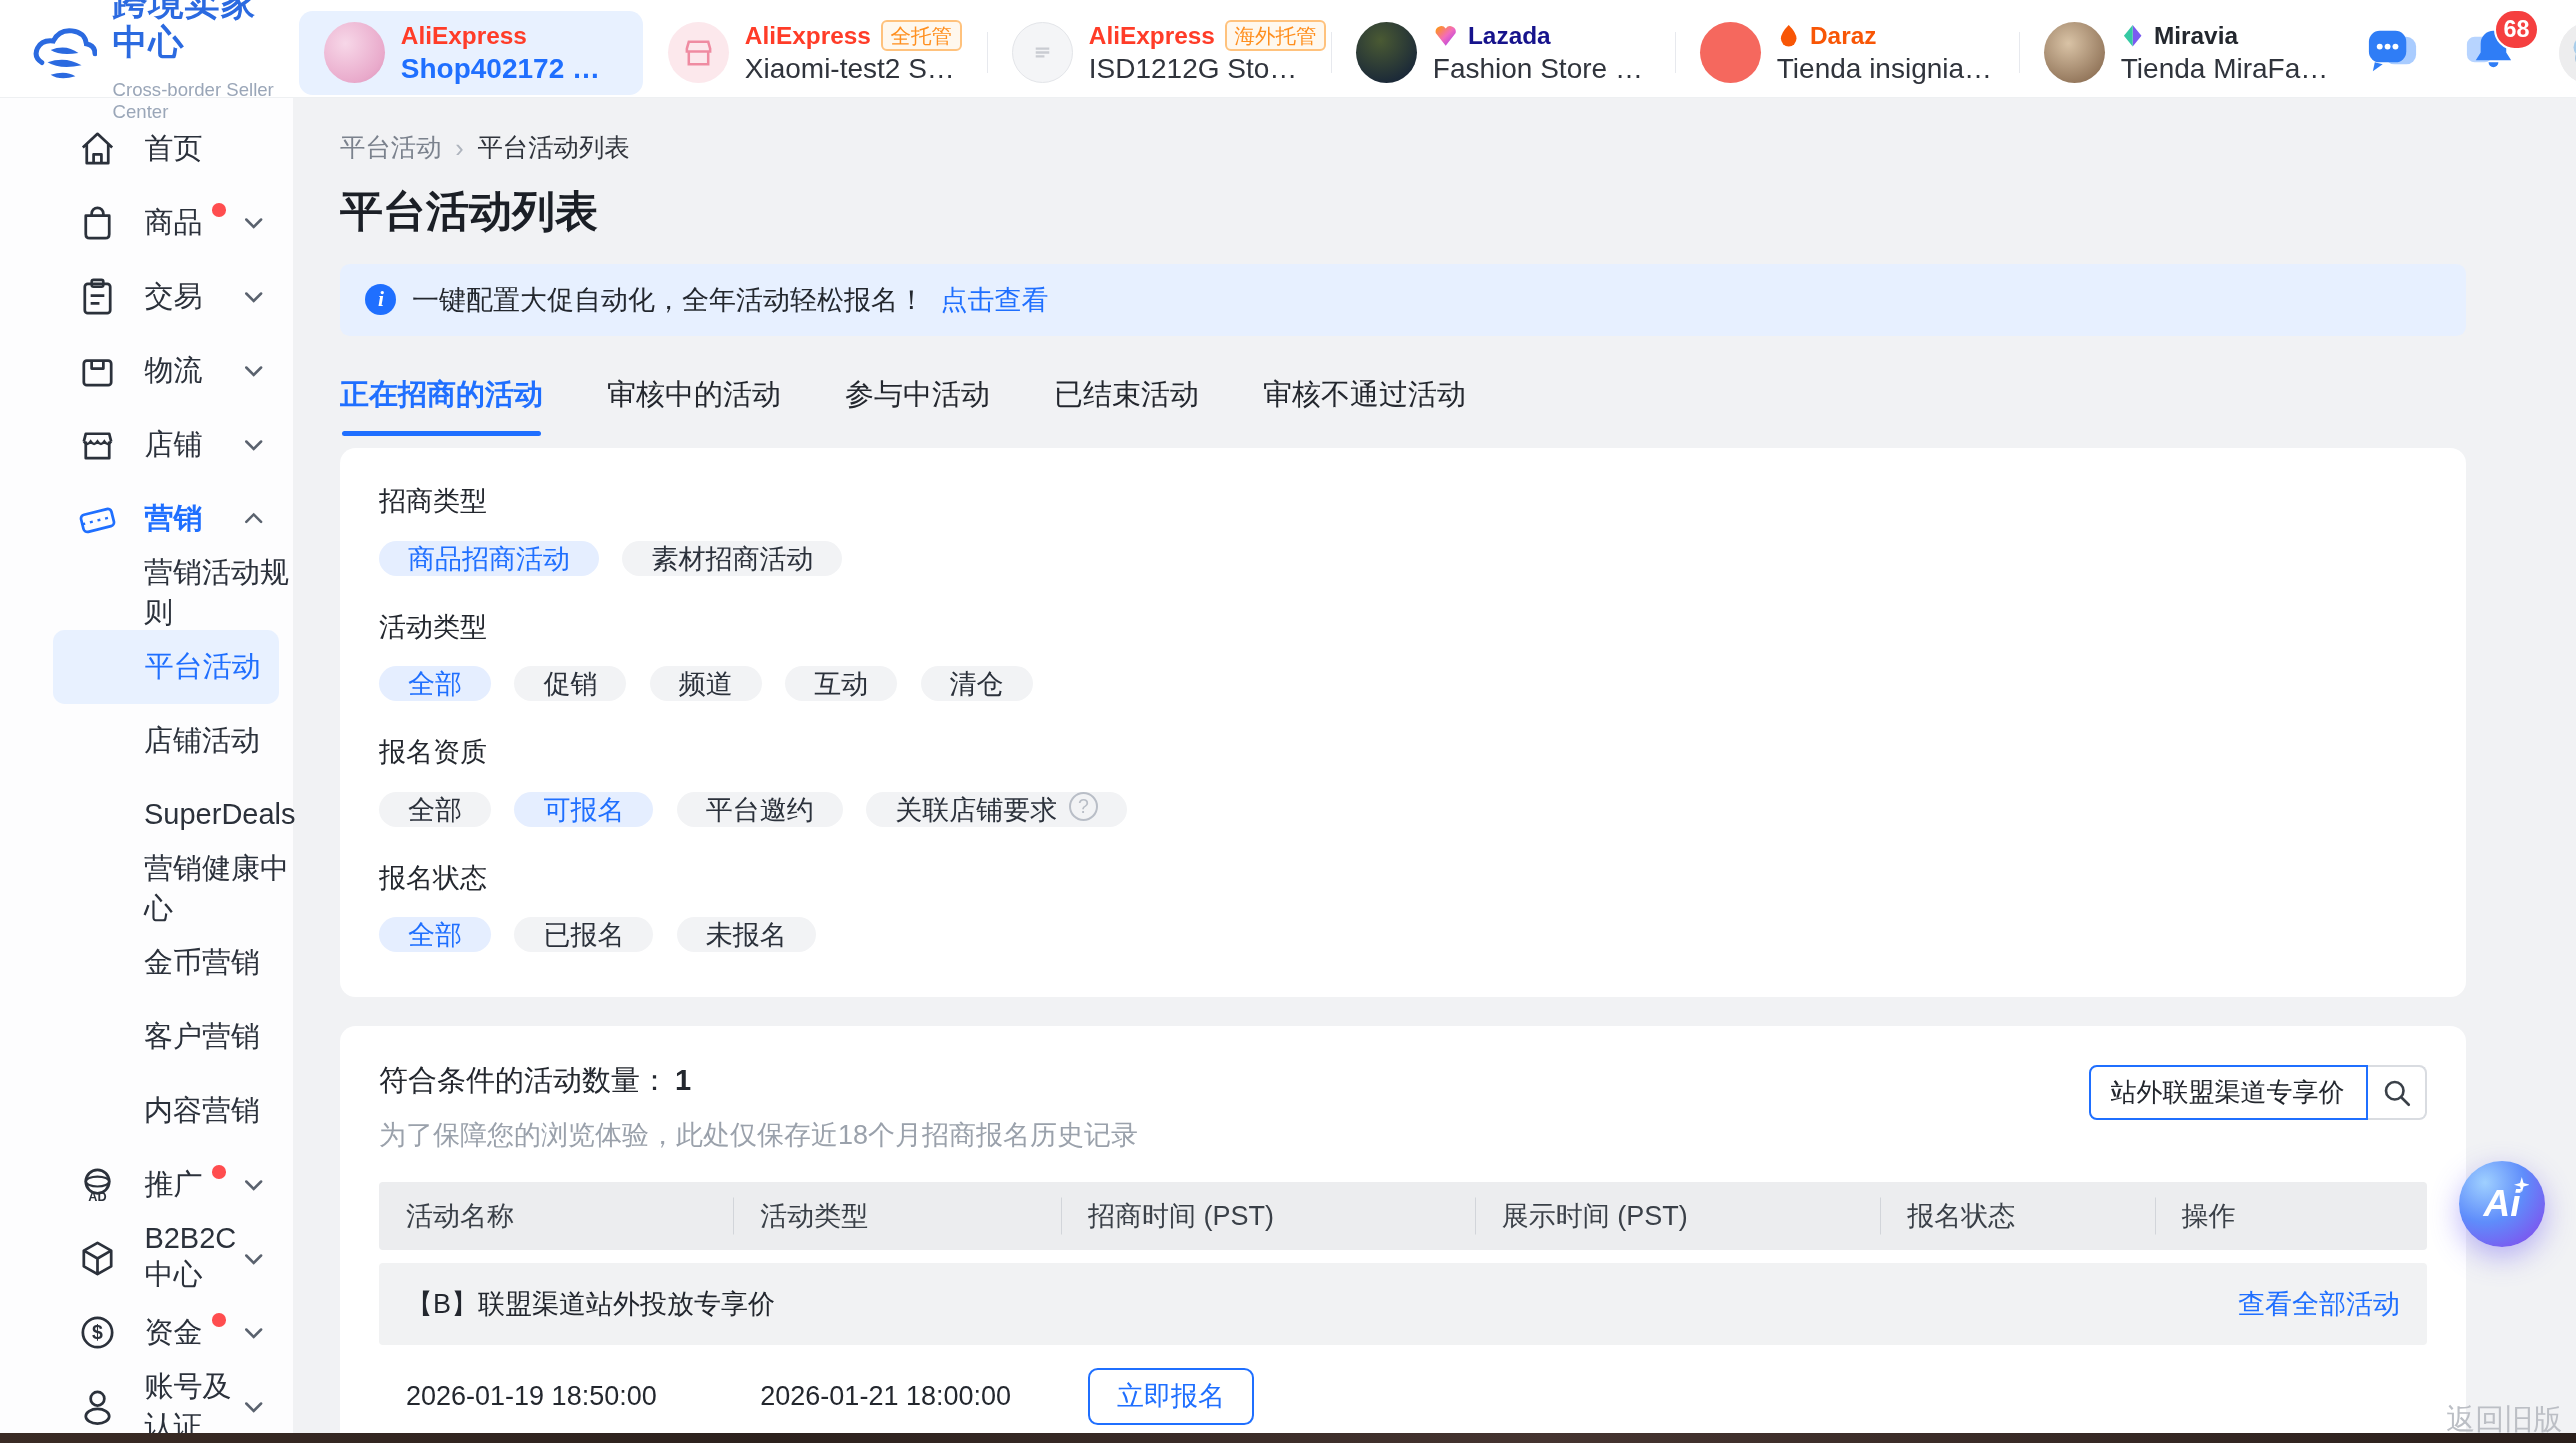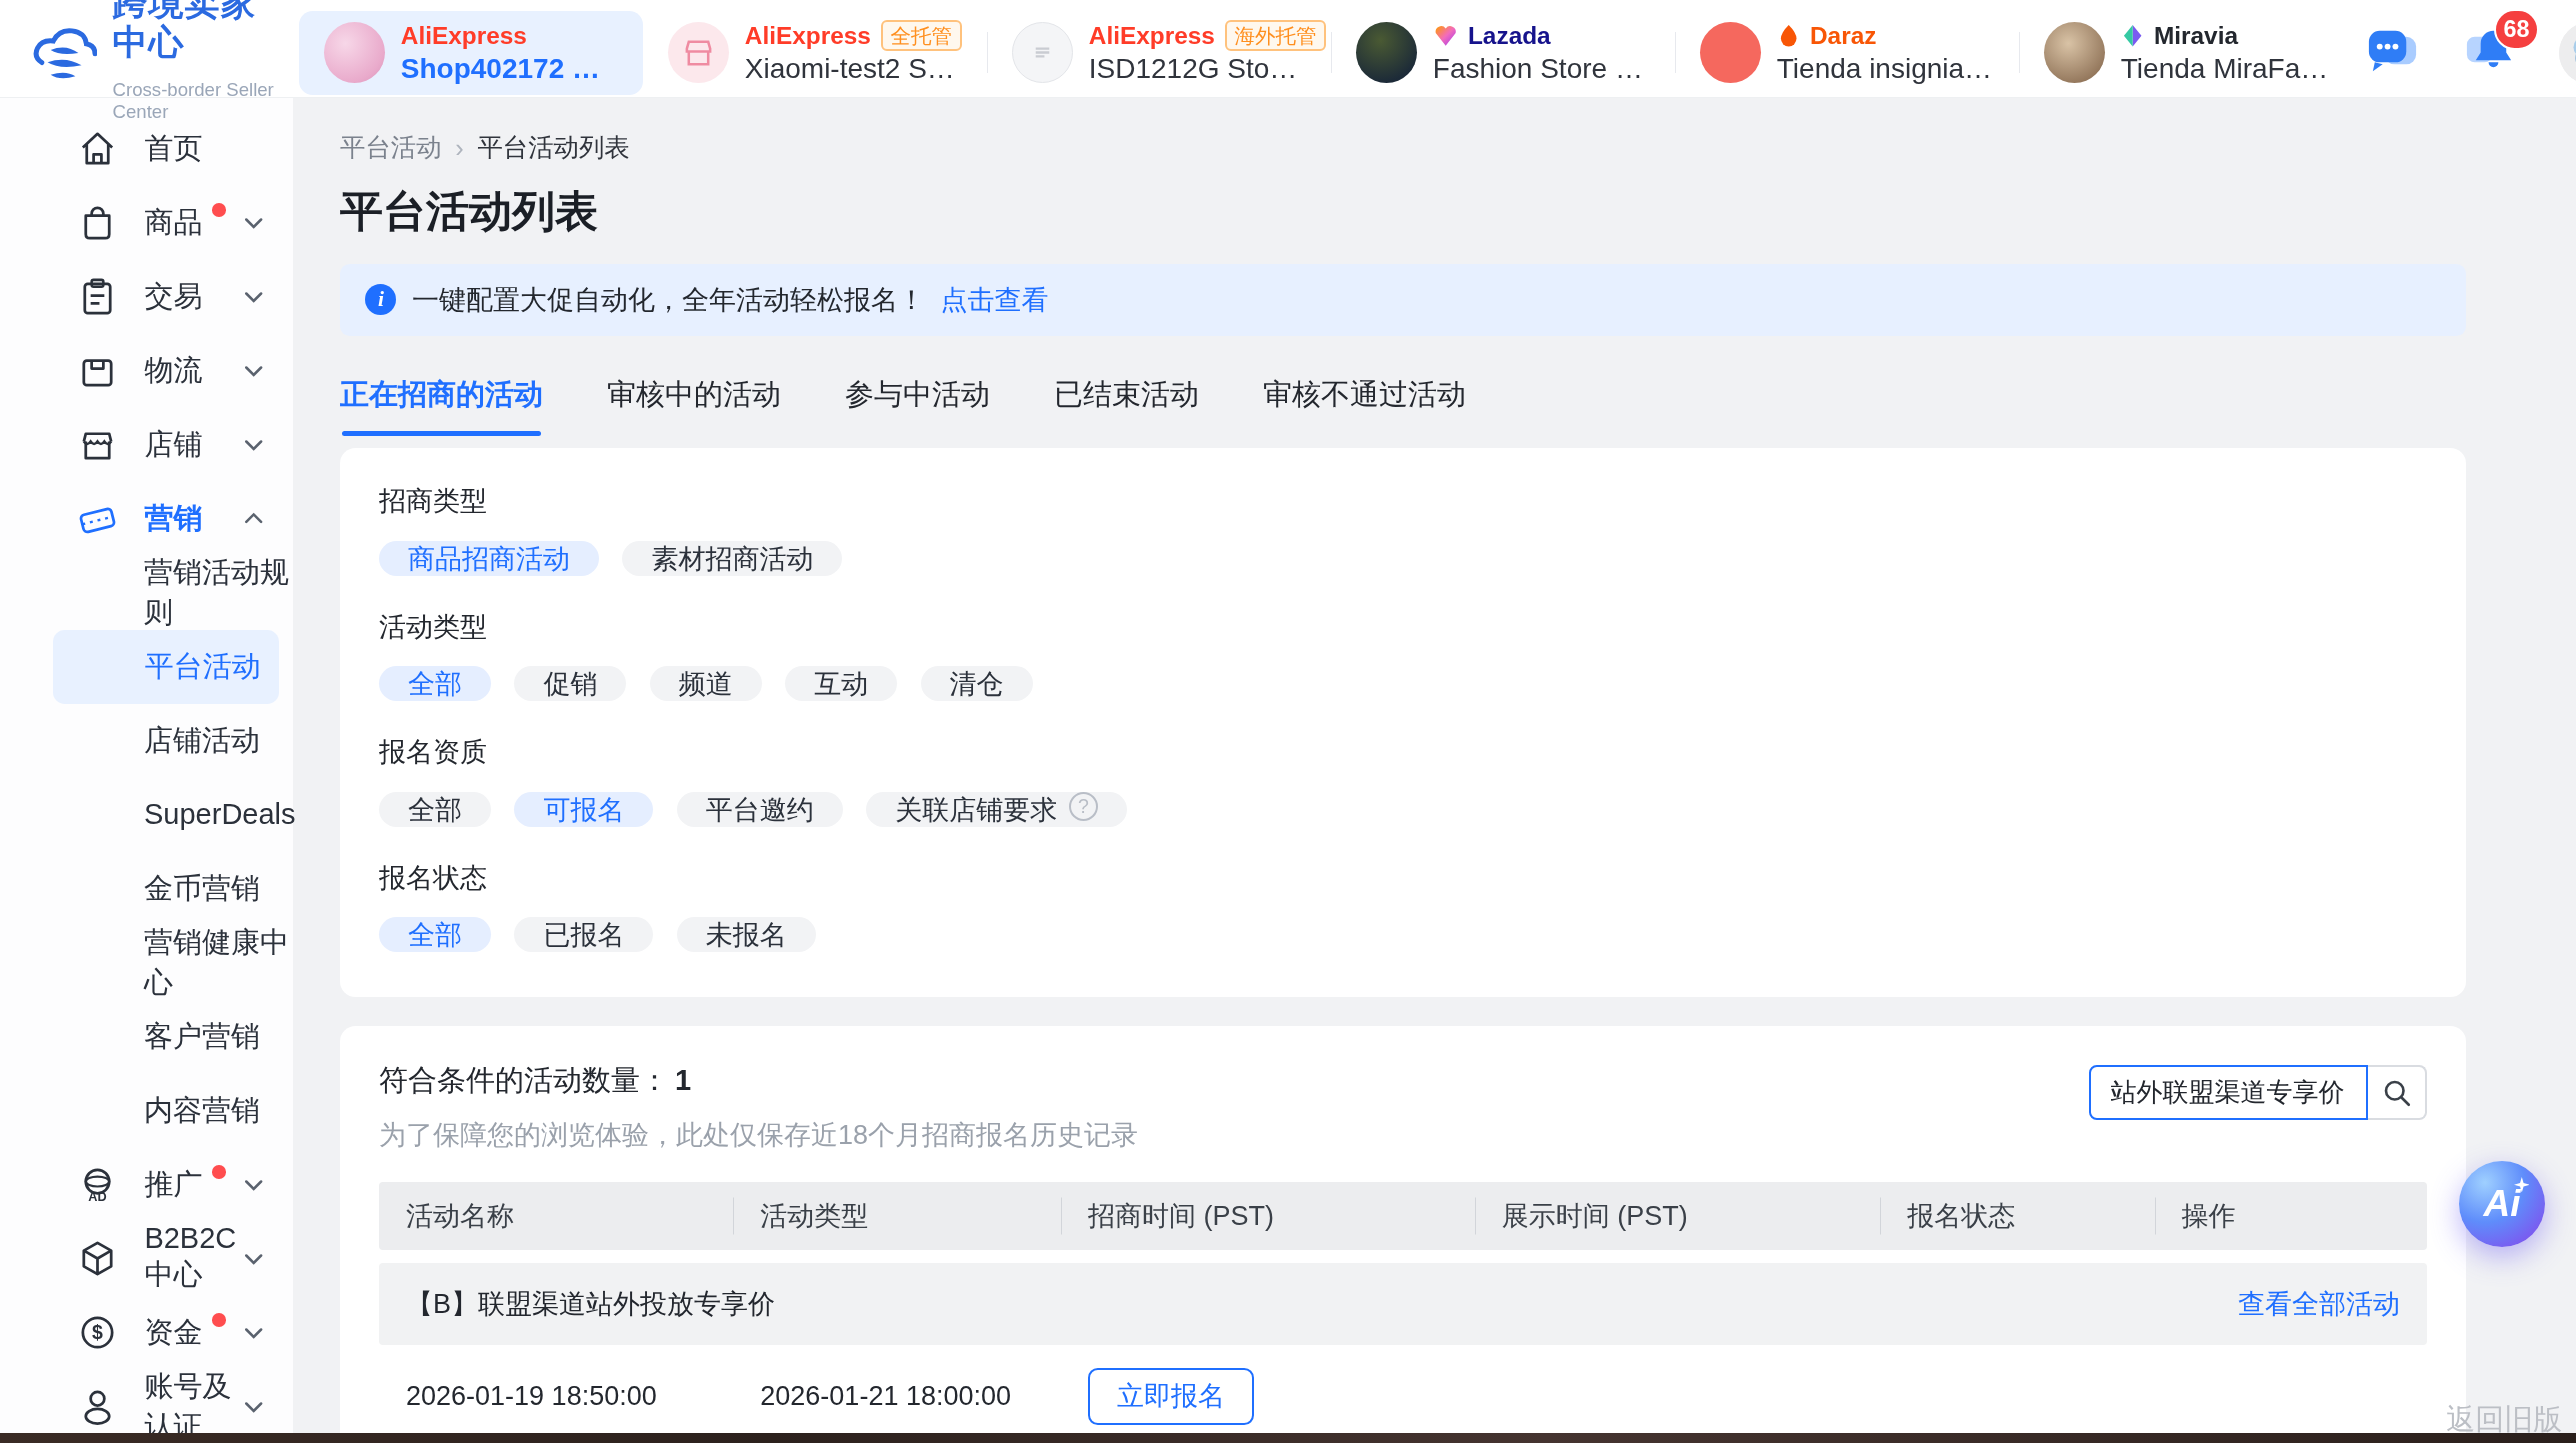--- a/index.html
+++ b/index.html
@@ -341,24 +341,24 @@
     <div class="side-sub selected">
       <span>平台活动</span>
     </div>
     <div class="side-sub">
       <span>店铺活动</span>
     </div>
     <div class="side-sub">
       <span>SuperDeals</span>
     </div>
     <div class="side-sub">
+      <span>营销健康中心</span>
+    </div>
+    <div class="side-sub">
       <span>金币营销</span>
-    </div>
-    <div class="side-sub">
-      <span>营销健康中心</span>
     </div>
     <div class="side-sub">
       <span>客户营销</span>
     </div>
     <div class="side-sub">
       <span>内容营销</span>
     </div>
     <div class="side-item">
       <svg class="si-icon" viewBox="0 0 44 44" style="font-size:30px">
         <circle cx="22" cy="19" r="12" fill="none" stroke="currentColor" stroke-width="2.8"></circle>

